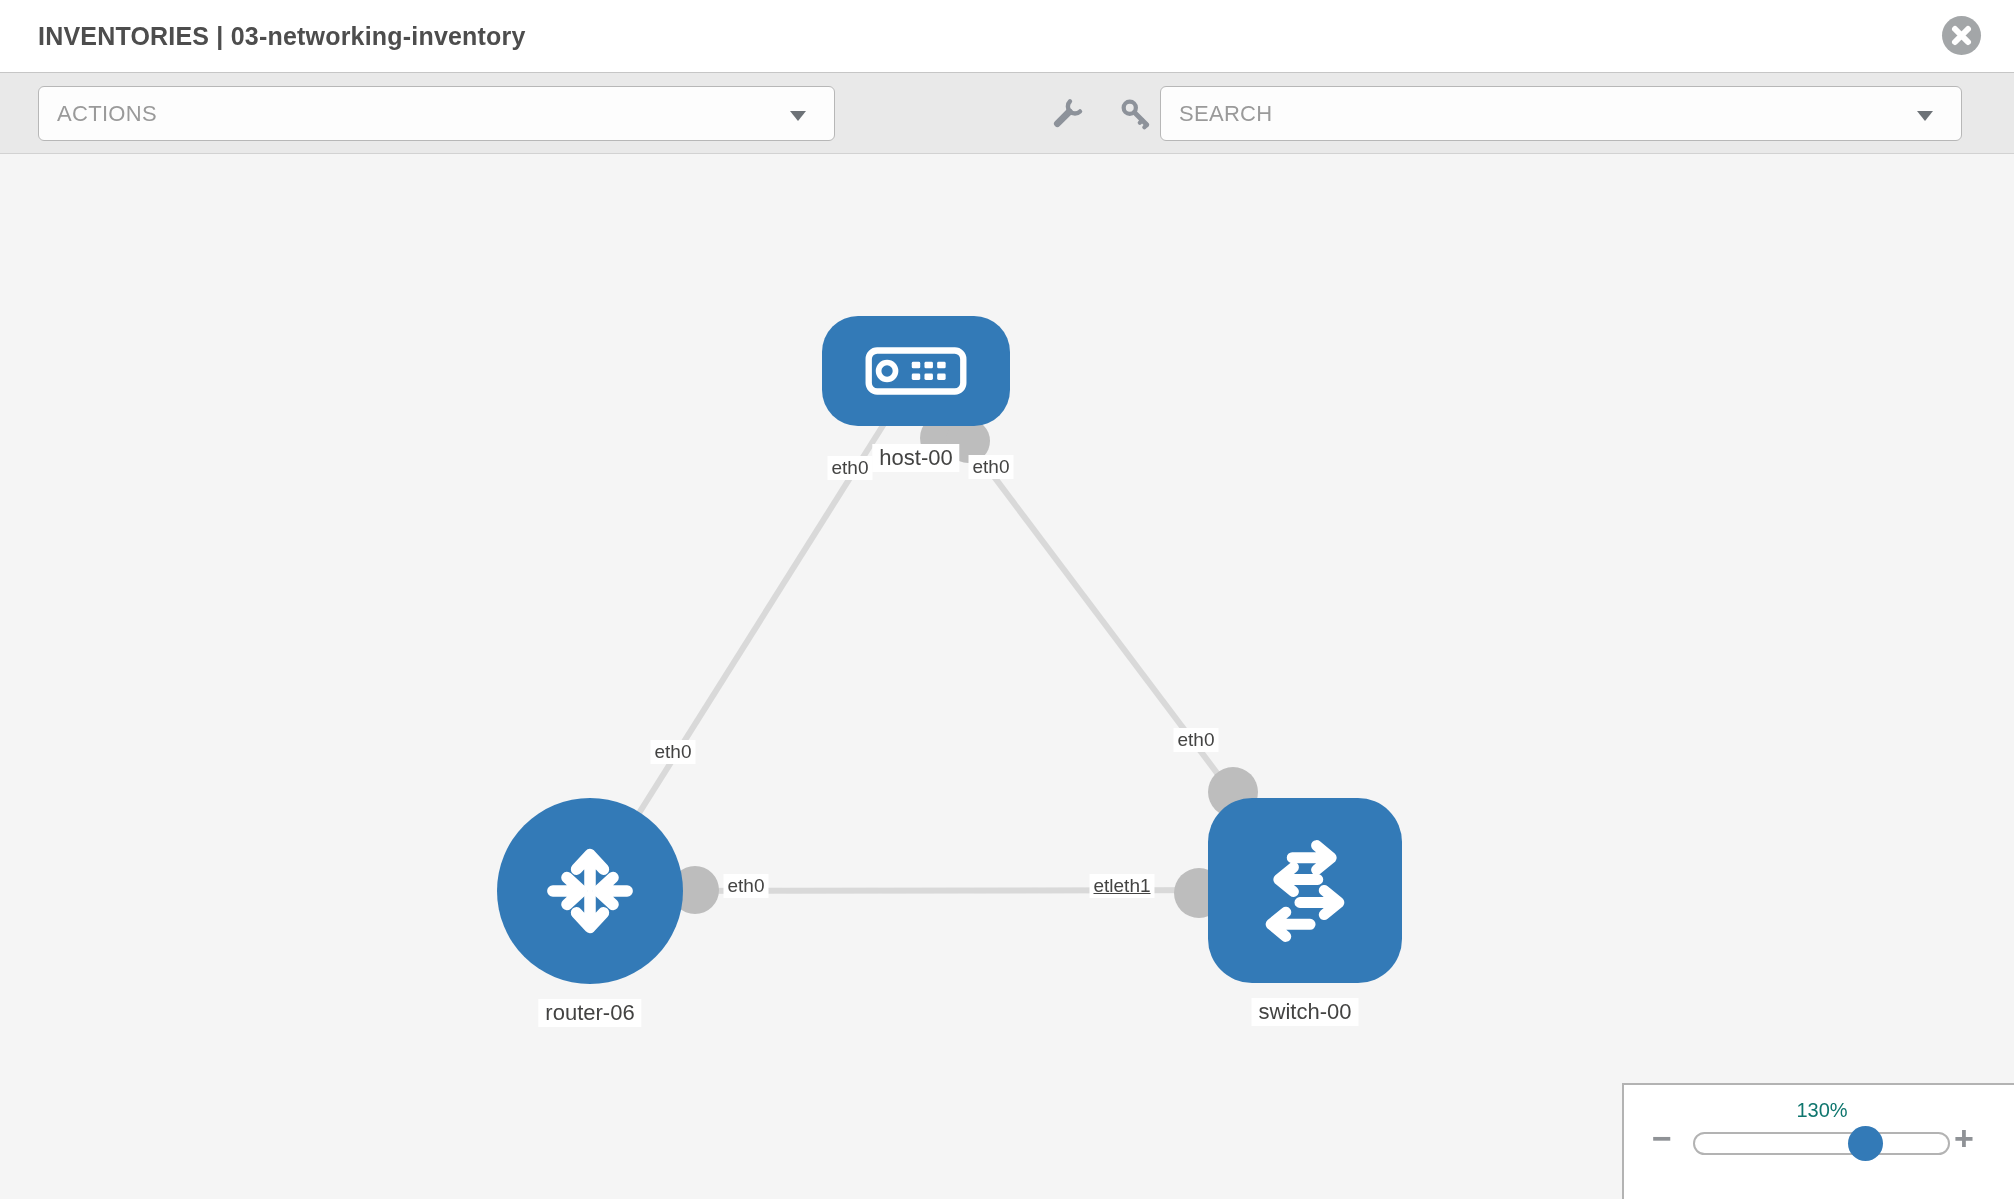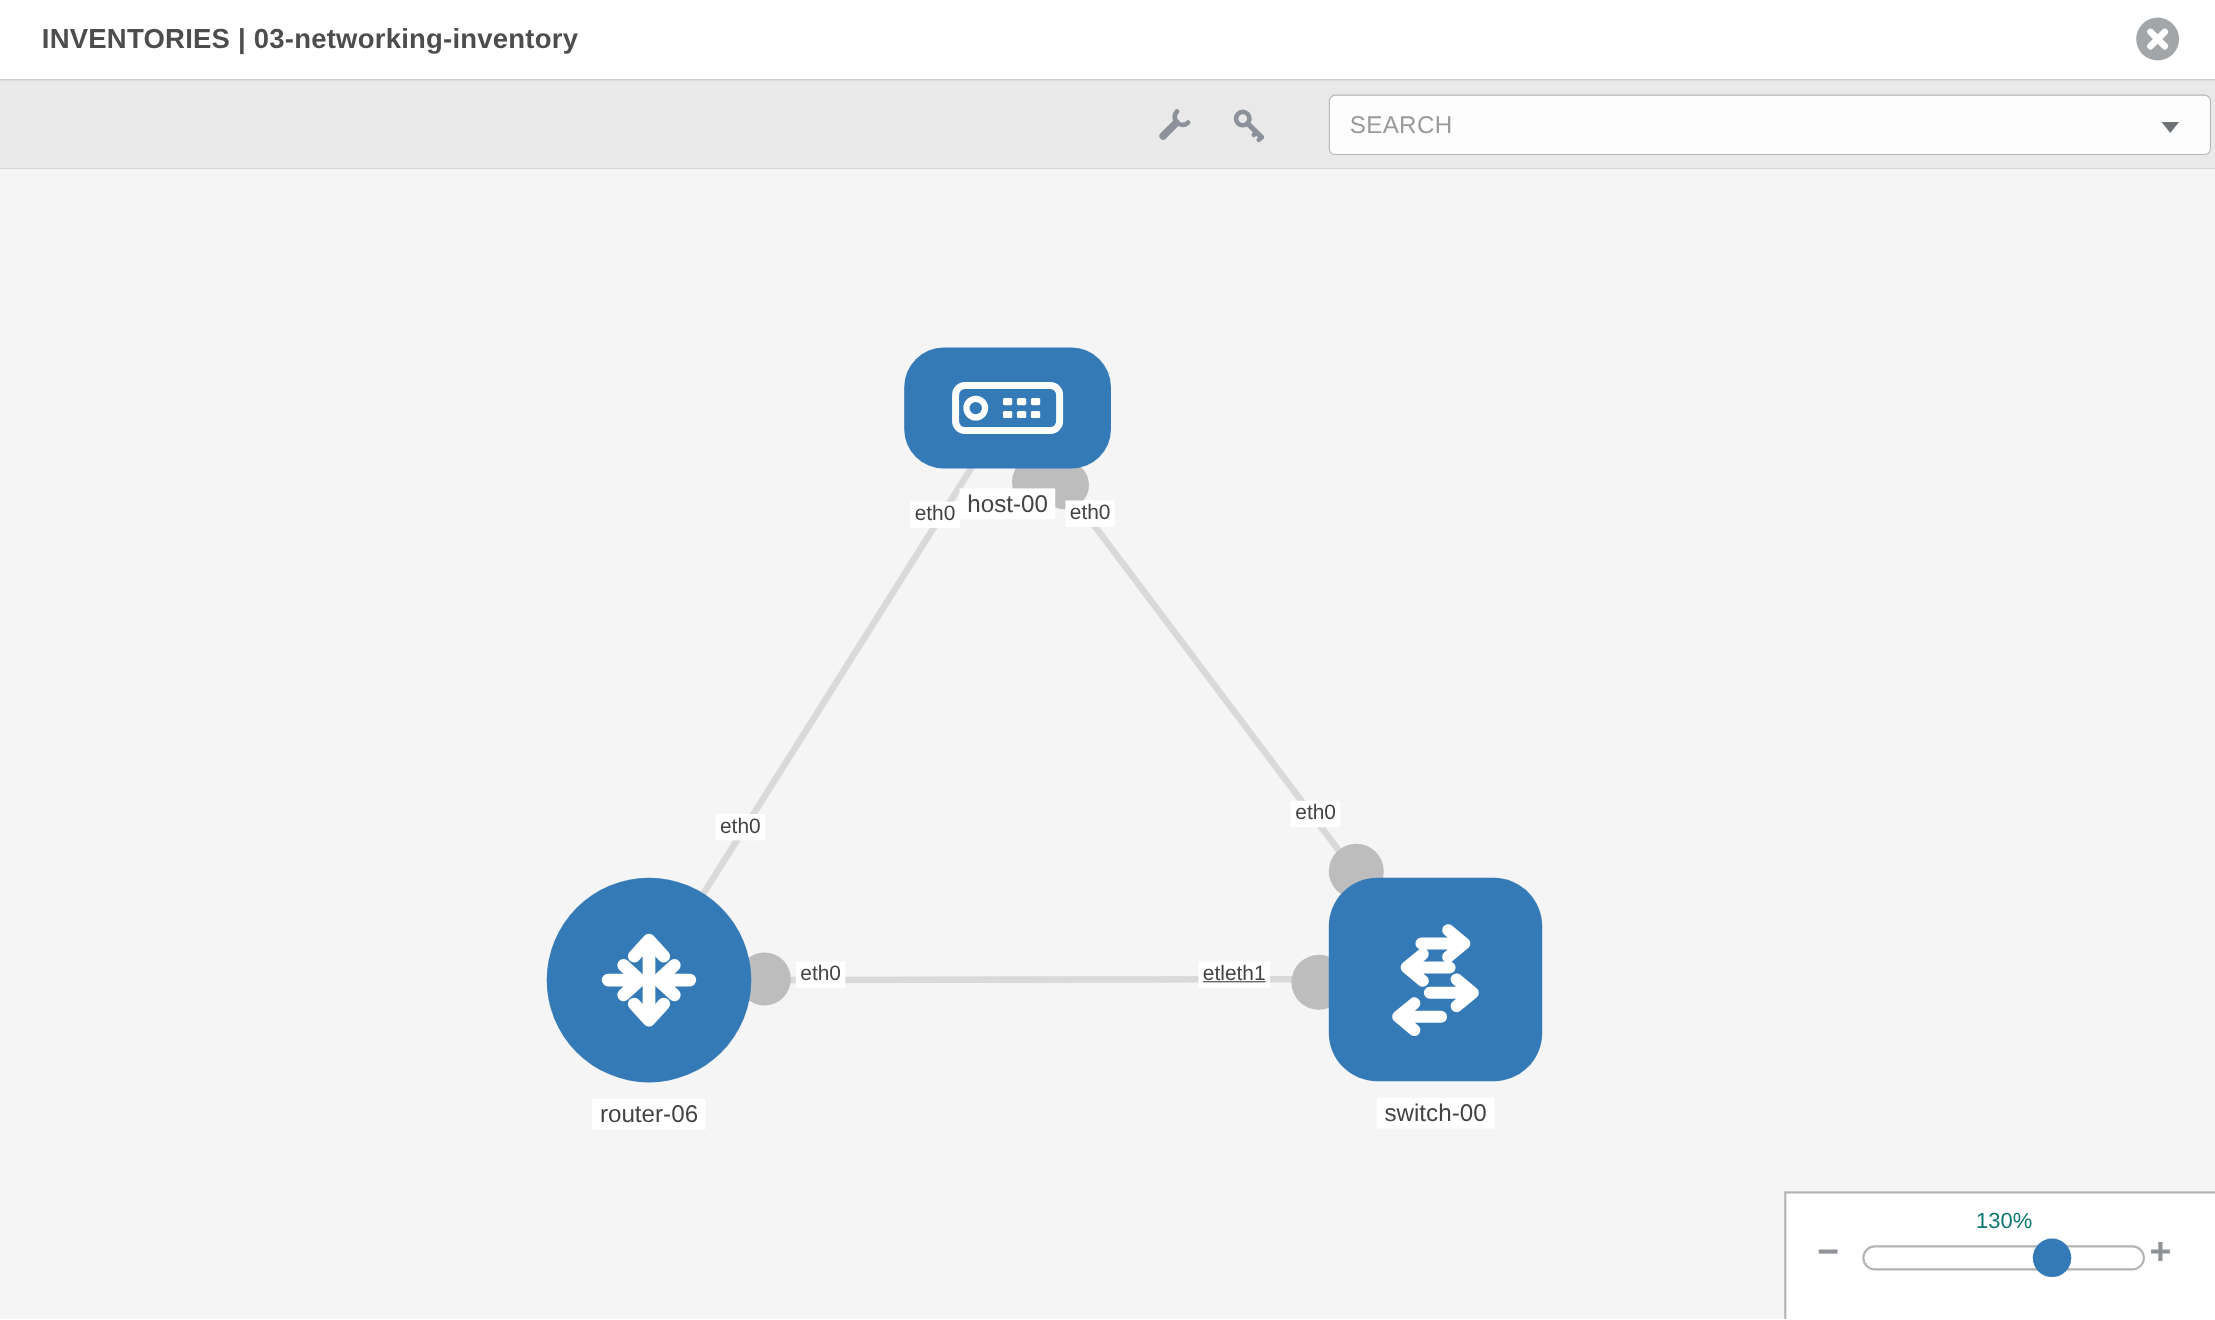--- a/index.html
+++ b/index.html
@@ -15,21 +15,21 @@
                border-radius:50%; background:#a3a6a8; border:none; cursor:pointer;
                display:flex; align-items:center; justify-content:center; }
 
   
   .toolbar { position:relative; height:82px; background:#e9e9e9;
              border-top:1px solid #c6c6c6; border-bottom:1px solid #d2d2d2; }
   .select-box { position:absolute; top:13px; height:55px; background:#fdfdfd;
                 border:1px solid #b7b7b7; border-radius:6px;
                 display:flex; align-items:center; cursor:pointer; }
   .select-actions { left:38px; width:797px; }
-  .select-search  { left:1208px; width:802px; }
+  .select-search  { left:1160px; width:802px; }
   .select-label { padding-left:18px; font-size:22px; color:#9a9a9a; letter-spacing:0.3px; }
   .caret { position:absolute; right:28px; top:50%; transform:translateY(-30%);
            width:0; height:0; border-left:8px solid transparent;
            border-right:8px solid transparent; border-top:10px solid #6d7277; }
   .tool-icon { position:absolute; top:24px; width:34px; height:34px; cursor:pointer; }
   .icon-wrench { left:1050px; }
   .icon-key { left:1119px; }
 
   
   .canvas { position:relative; height:1045px; background:#f5f5f5; overflow:hidden; }
@@ -68,20 +68,24 @@
   <div class="header">
     <div class="title">INVENTORIES | 03-networking-inventory</div>
     <button class="close-btn">
       <svg width="39" height="39" viewBox="0 0 39 39">
         <path d="M13 13 L26 26 M26 13 L13 26" stroke="#ffffff" stroke-width="6" stroke-linecap="round" fill="none"></path>
       </svg>
     </button>
   </div>
 
   <div class="toolbar">
+    <div class="select-box select-actions">
+      <span class="select-label">ACTIONS</span>
+      <span class="caret"></span>
+    </div>
 
     <svg class="tool-icon icon-wrench" viewBox="0 0 24 24">
       <path d="M14.1 3.1 A5 5 0 1 0 21.2 10.2" fill="none" stroke="#8d929a" stroke-width="3.1" stroke-linecap="round"></path>
       <path d="M13.6 10.4 L5.2 18.8" fill="none" stroke="#8d929a" stroke-width="4.8" stroke-linecap="round"></path>
     </svg>
 
     <svg class="tool-icon icon-key" viewBox="0 0 24 24">
       <circle cx="7.6" cy="7.6" r="4.3" fill="none" stroke="#8d929a" stroke-width="3"></circle>
       <path d="M10.8 10.8 L19.6 19.6" fill="none" stroke="#8d929a" stroke-width="3.4" stroke-linecap="round"></path>
       <path d="M16.4 16.4 L14.7 18.1 M19.6 19.6 L17.9 21.3" fill="none" stroke="#8d929a" stroke-width="3" stroke-linecap="round"></path>

